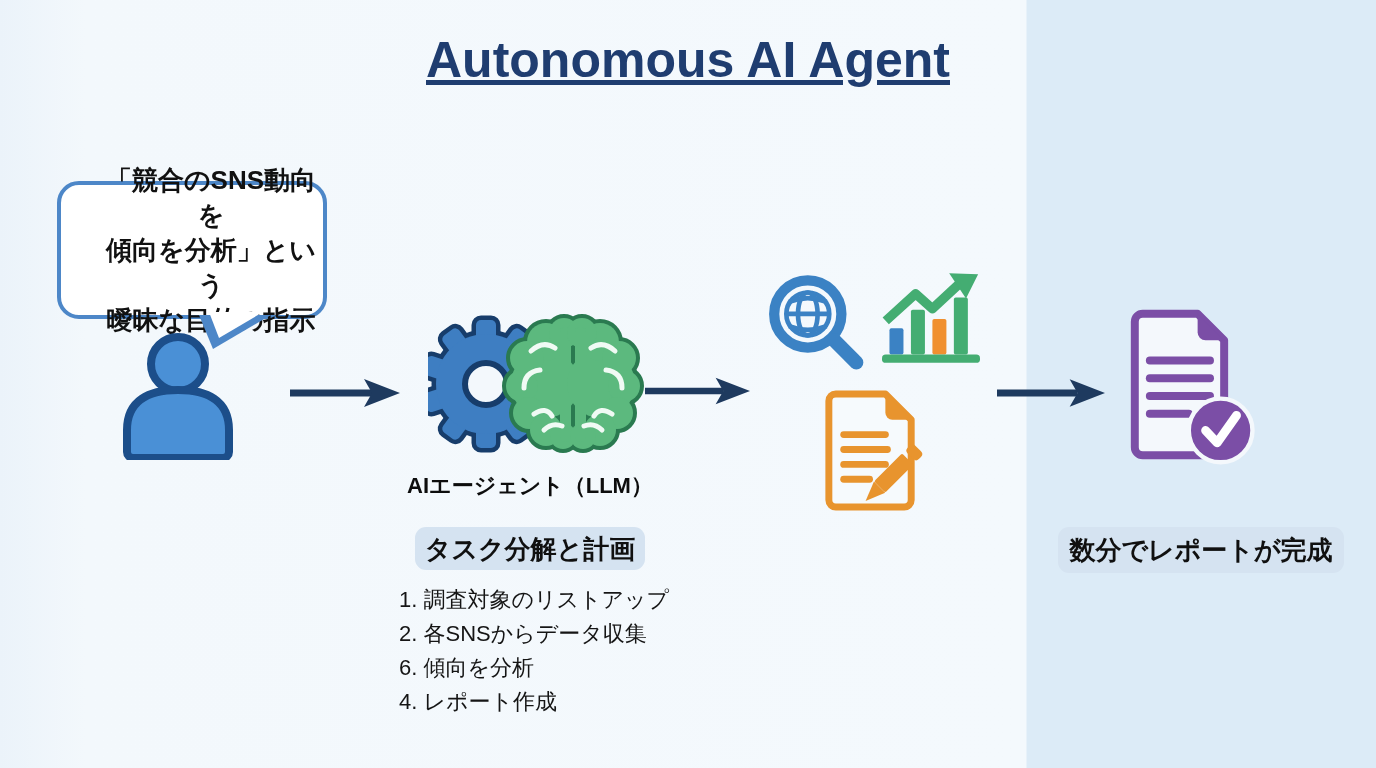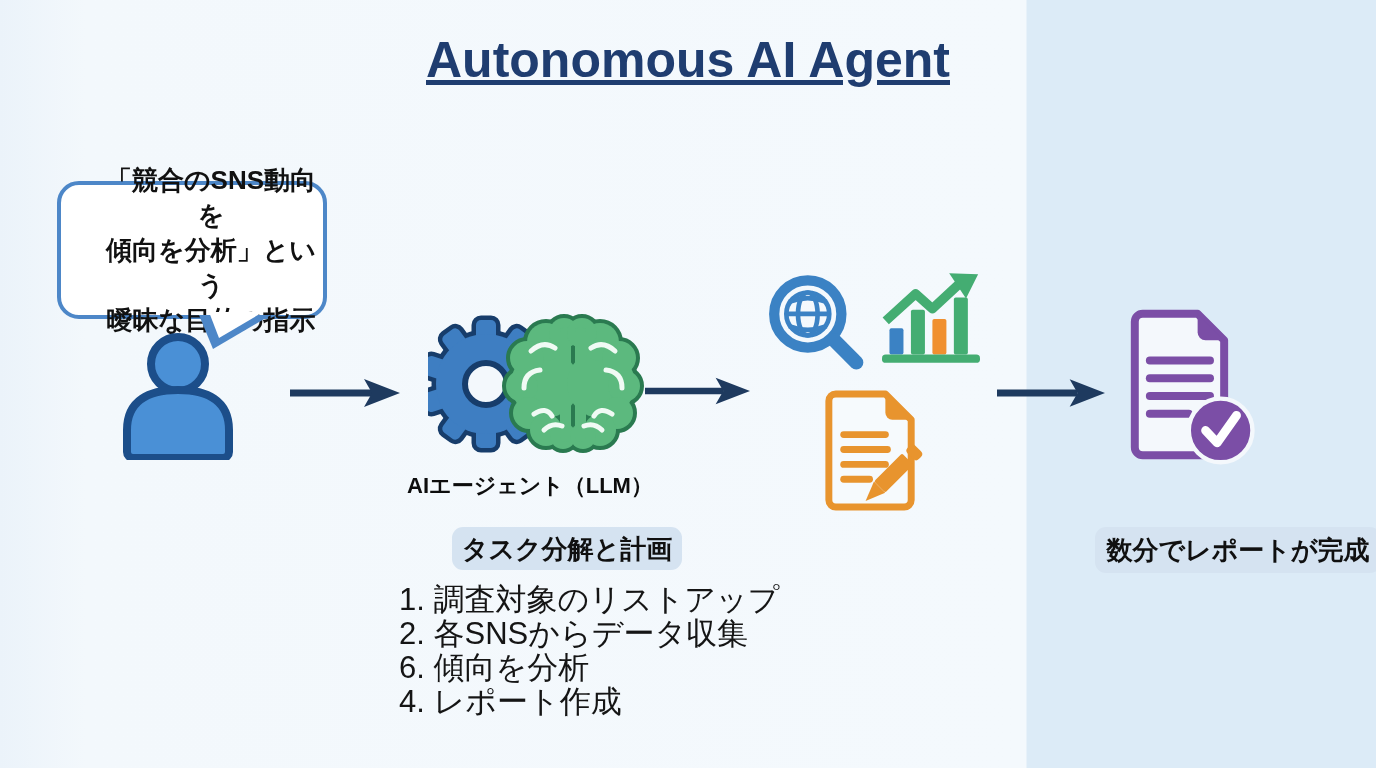--- a/index.html
+++ b/index.html
@@ -32,26 +32,26 @@
   .chart    { left:882px;  top:272px; width:98px;  height:94px; }
   .docpen   { left:815px;  top:388px; width:116px; height:124px; }
   .arrow3   { left:997px;  top:378px; width:108px; height:30px; }
   .report   { left:1118px; top:300px; width:138px; height:176px; }
 
   .agent-label { position:absolute; left:360px; top:471px; width:340px; text-align:center;
     font-size:22px; font-weight:bold; color:#0d0d0d; }
 
   .badge { position:absolute; background:#d5e3f1; border-radius:11px;
     display:flex; flex-direction:column; justify-content:center; align-items:center;
-    font-size:26px; font-weight:bold; color:#101010; text-align:center; line-height:34px;margin-left:37px; }
+    font-size:26px; font-weight:bold; color:#101010; text-align:center; line-height:34px; }
   .badge-plan   { left:415px;  top:527px; width:230px; height:43px; }
   .badge-tools  { left:777px;  top:523px; width:188px; height:74px; }
   .badge-result { left:1058px; top:527px; width:286px; height:46px; }
 
-  .steps { position:absolute; left:399px; top:583px; font-size:31px; line-height:34px; color:#151515; }
+  .steps { position:absolute; left:399px; top:583px; font-size:22px; line-height:34px; color:#151515; }
   .steps div { white-space:nowrap; }
 </style>
 </head>
 <body>
 
 <div class="stage">
 
   <div class="title">
     <div>Autonomous AI Agent</div>
   </div>

